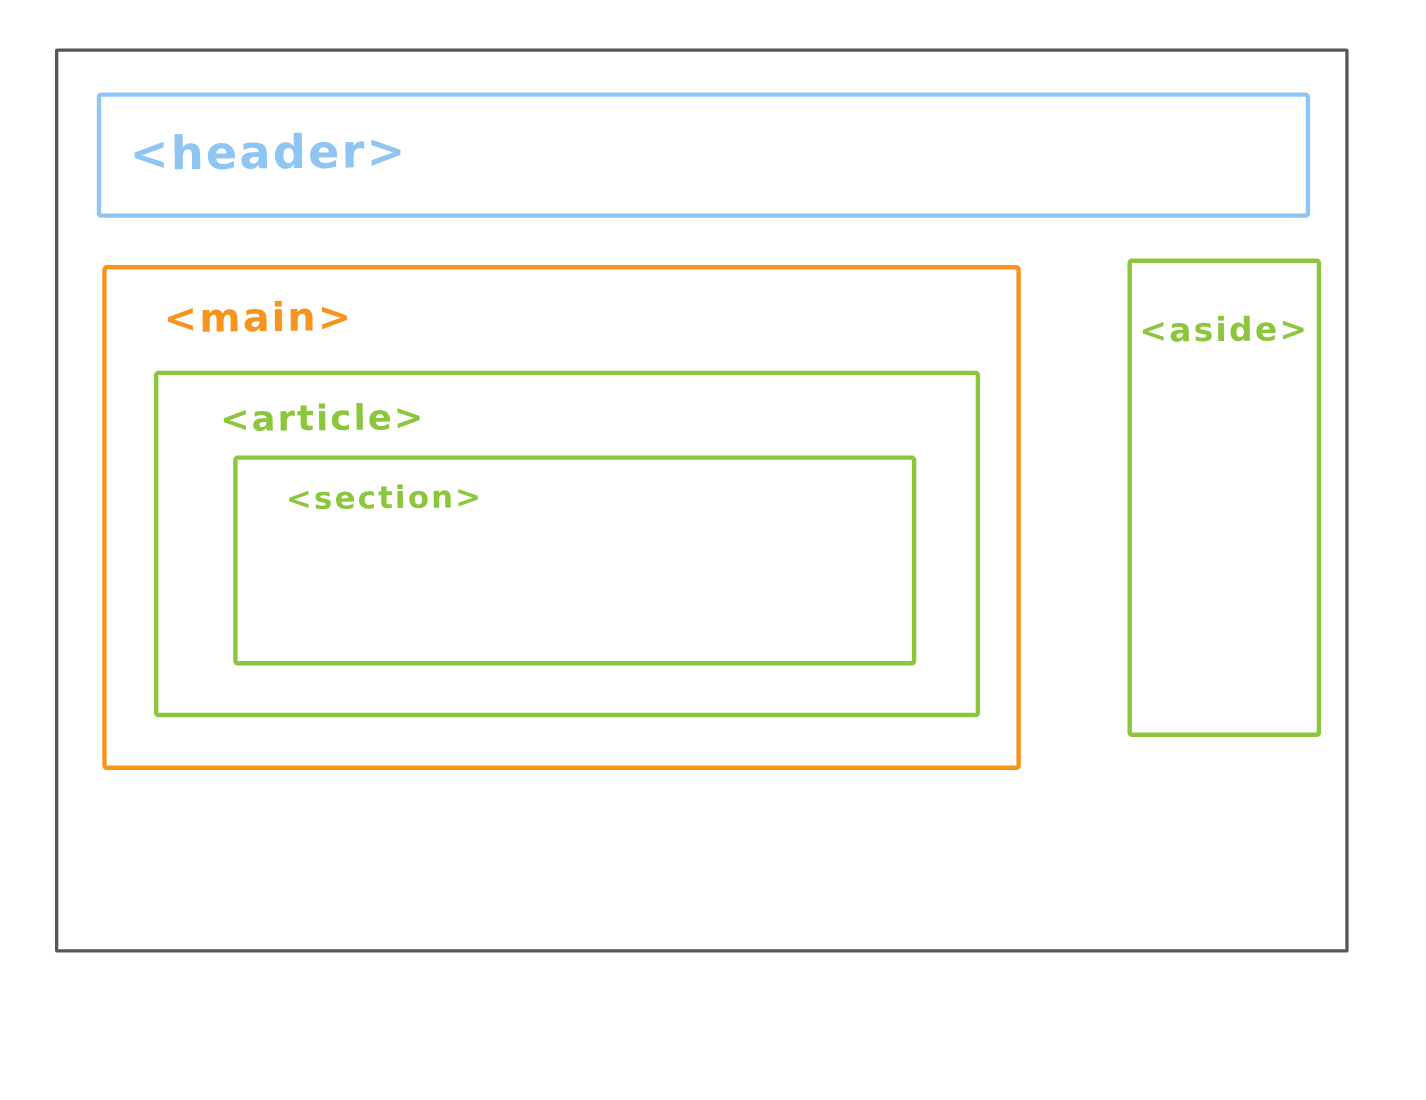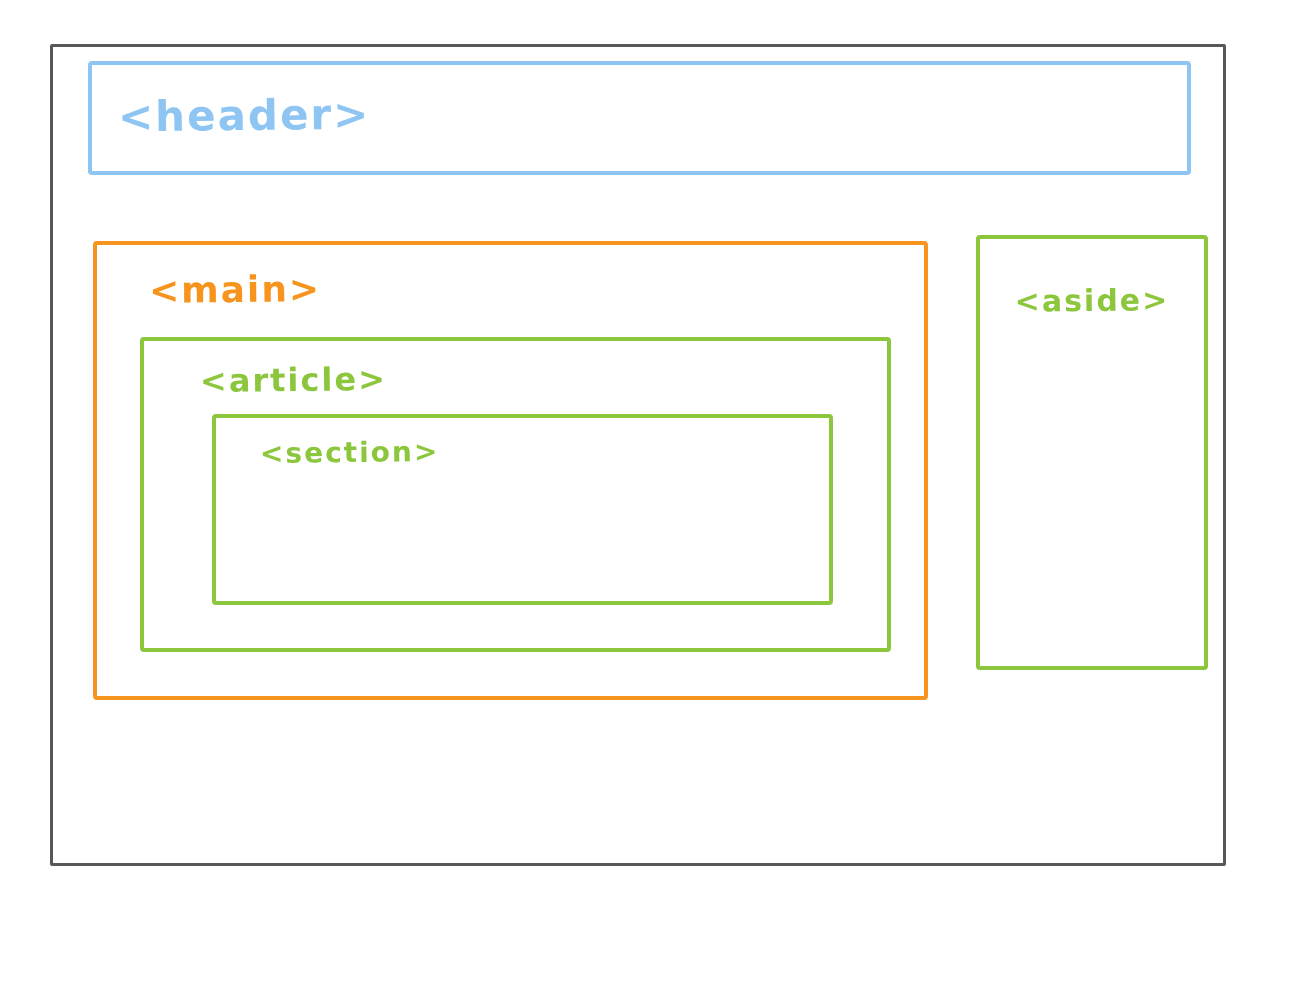--- a/index.html
+++ b/index.html
@@ -24,43 +24,43 @@
     border-radius:4px;
     background:transparent;
   }
   .outer{
     left:50px; top:44px;
     width:1176px; height:822px;
     border:3px solid var(--gray);
     border-radius:2px;
   }
   .box-header{
-    left:35px; top:14px;
+    left:35px; top:37px;
     width:1103px; height:114px;
     border:4px solid var(--blue);
   }
   .box-main{
     left:40px; top:176px;
     width:835px; height:459px;
     border:4px solid var(--orange);
     margin-top:18px;
   }
   .box-article{
     left:43px; top:92px;
     width:751px; height:315px;
     border:4px solid var(--green);
   }
   .box-section{
     left:68px; top:73px;
     width:621px; height:191px;
     border:4px solid var(--green);
   }
   .box-aside{
-    left:923px; top:188px;
-    width:232px; height:435px;
+    left:972px; top:188px;
+    width:176px; height:435px;
     border:4px solid var(--green);
   }
   .box-footer{
     left:35px; top:663px;
     width:1106px; height:114px;
     border:4px solid var(--blue);
   }
   .label{
     position:absolute;
     font-weight:600;

